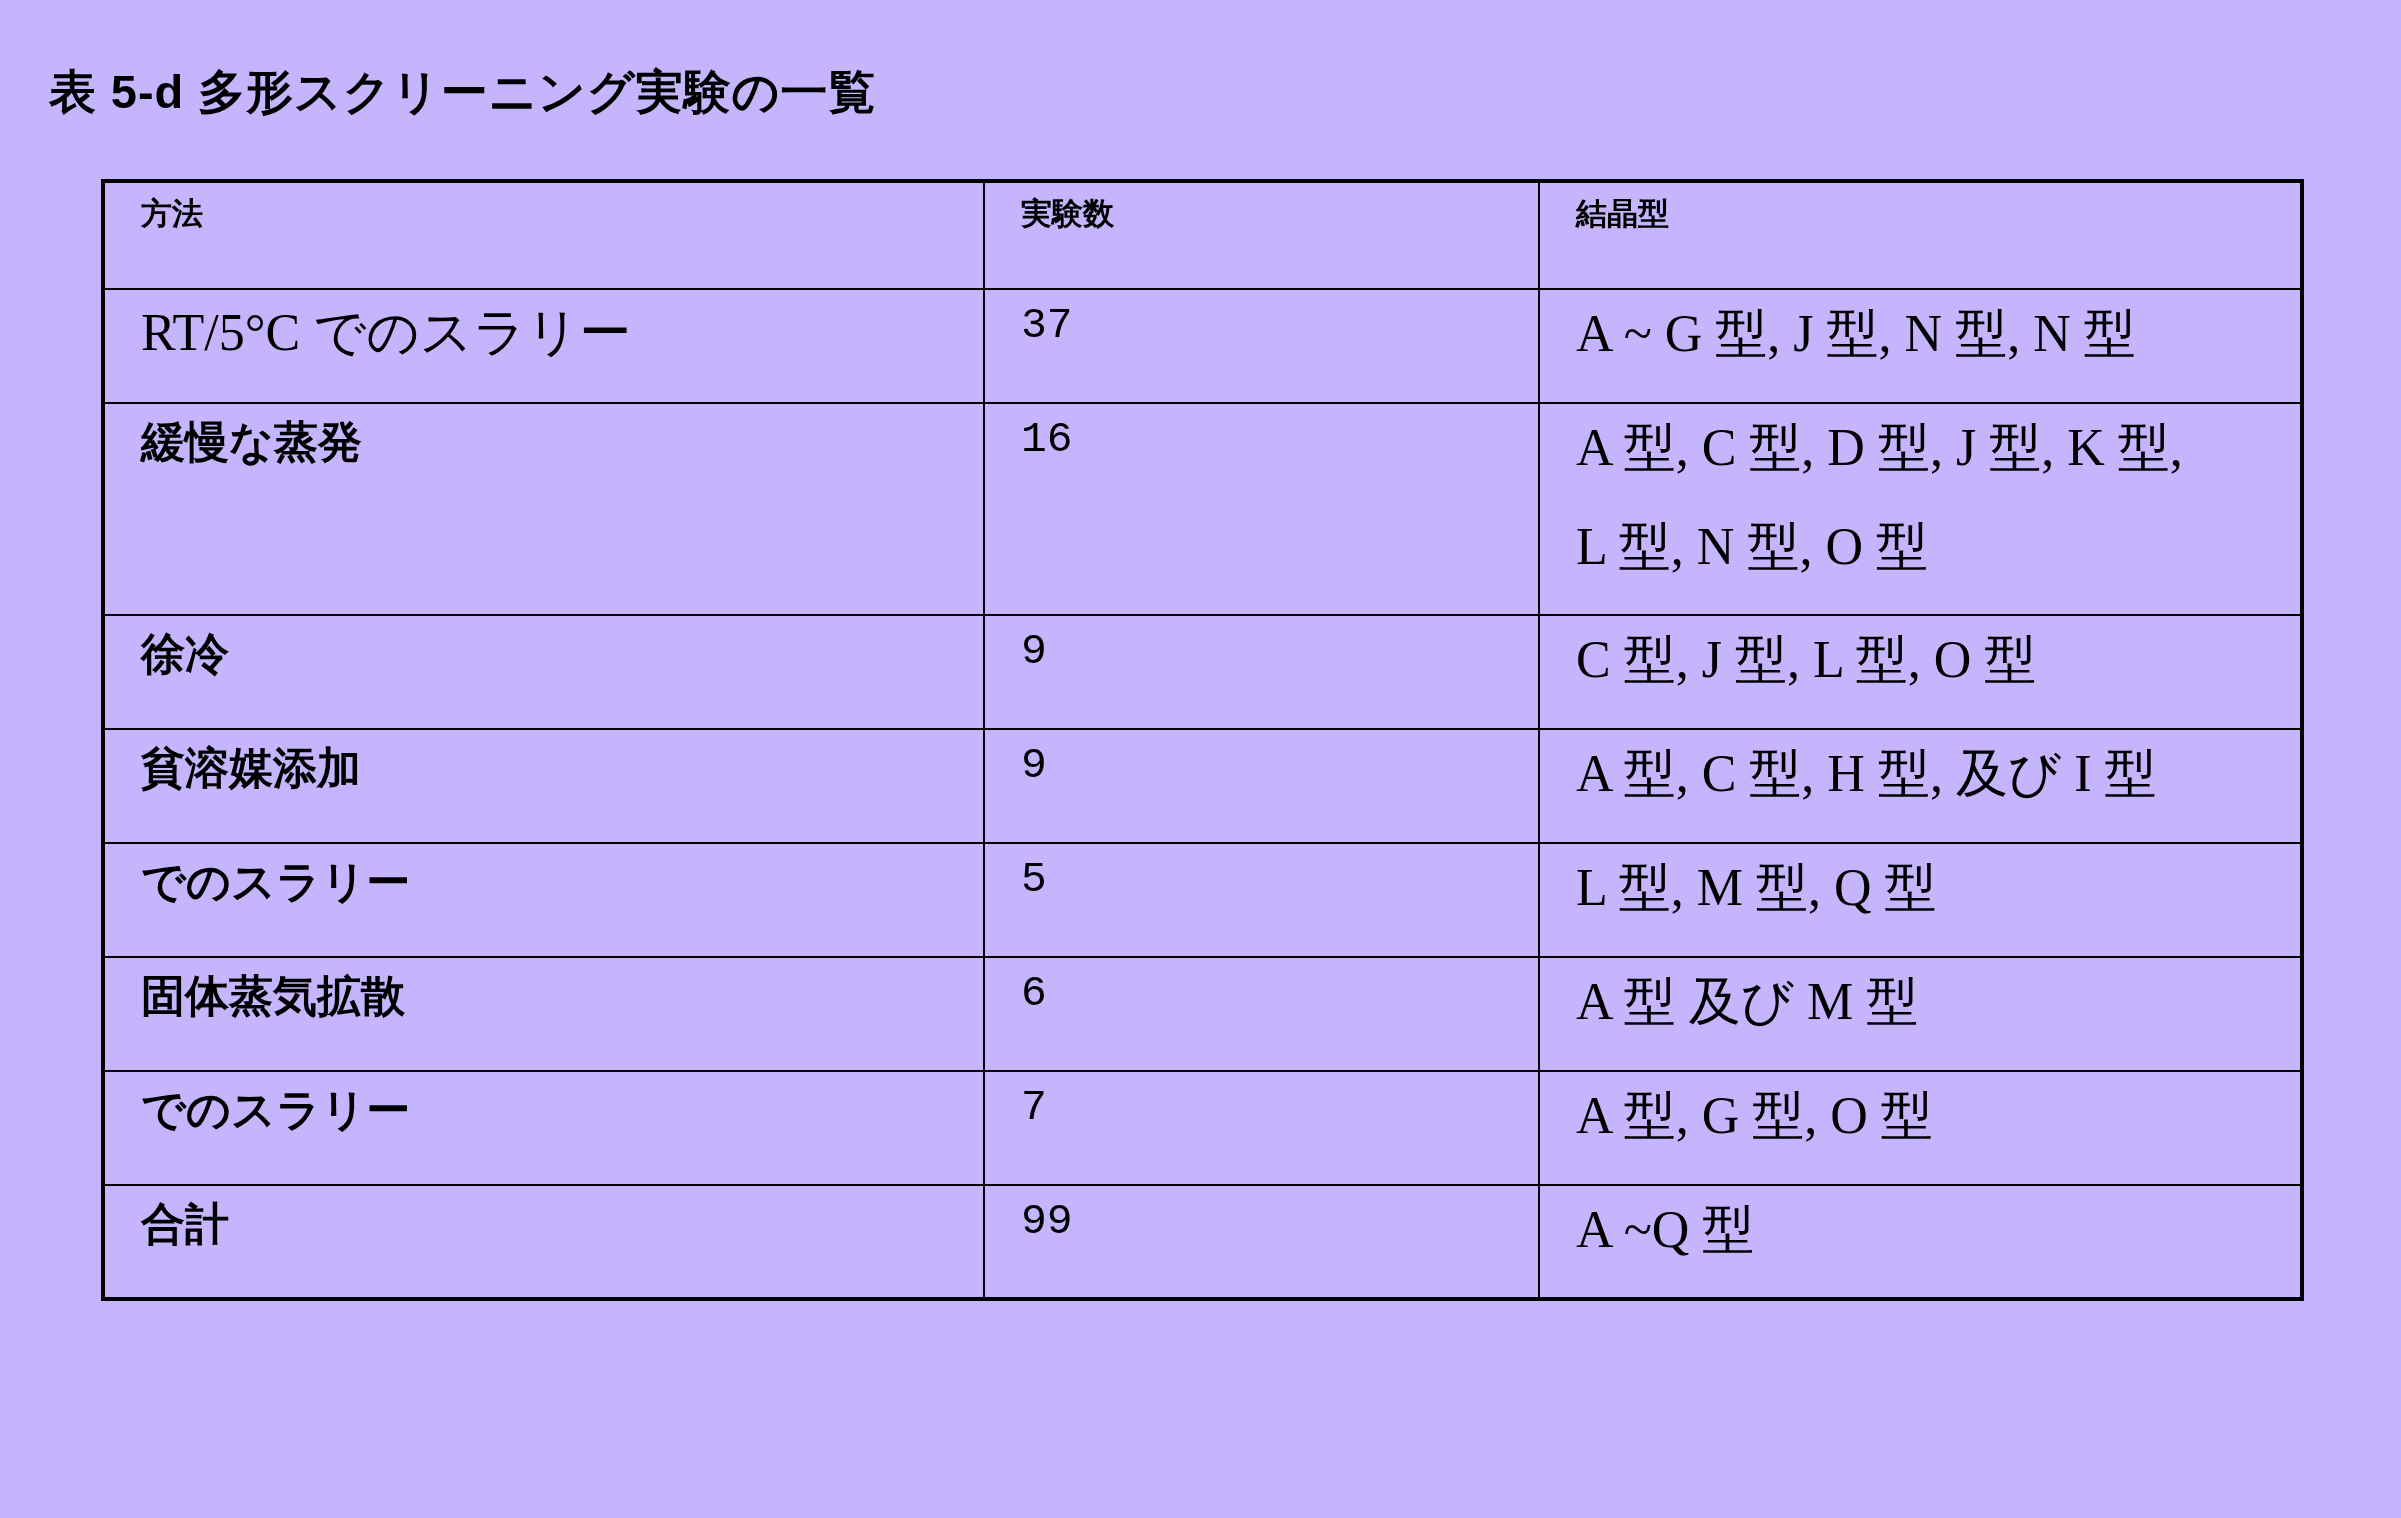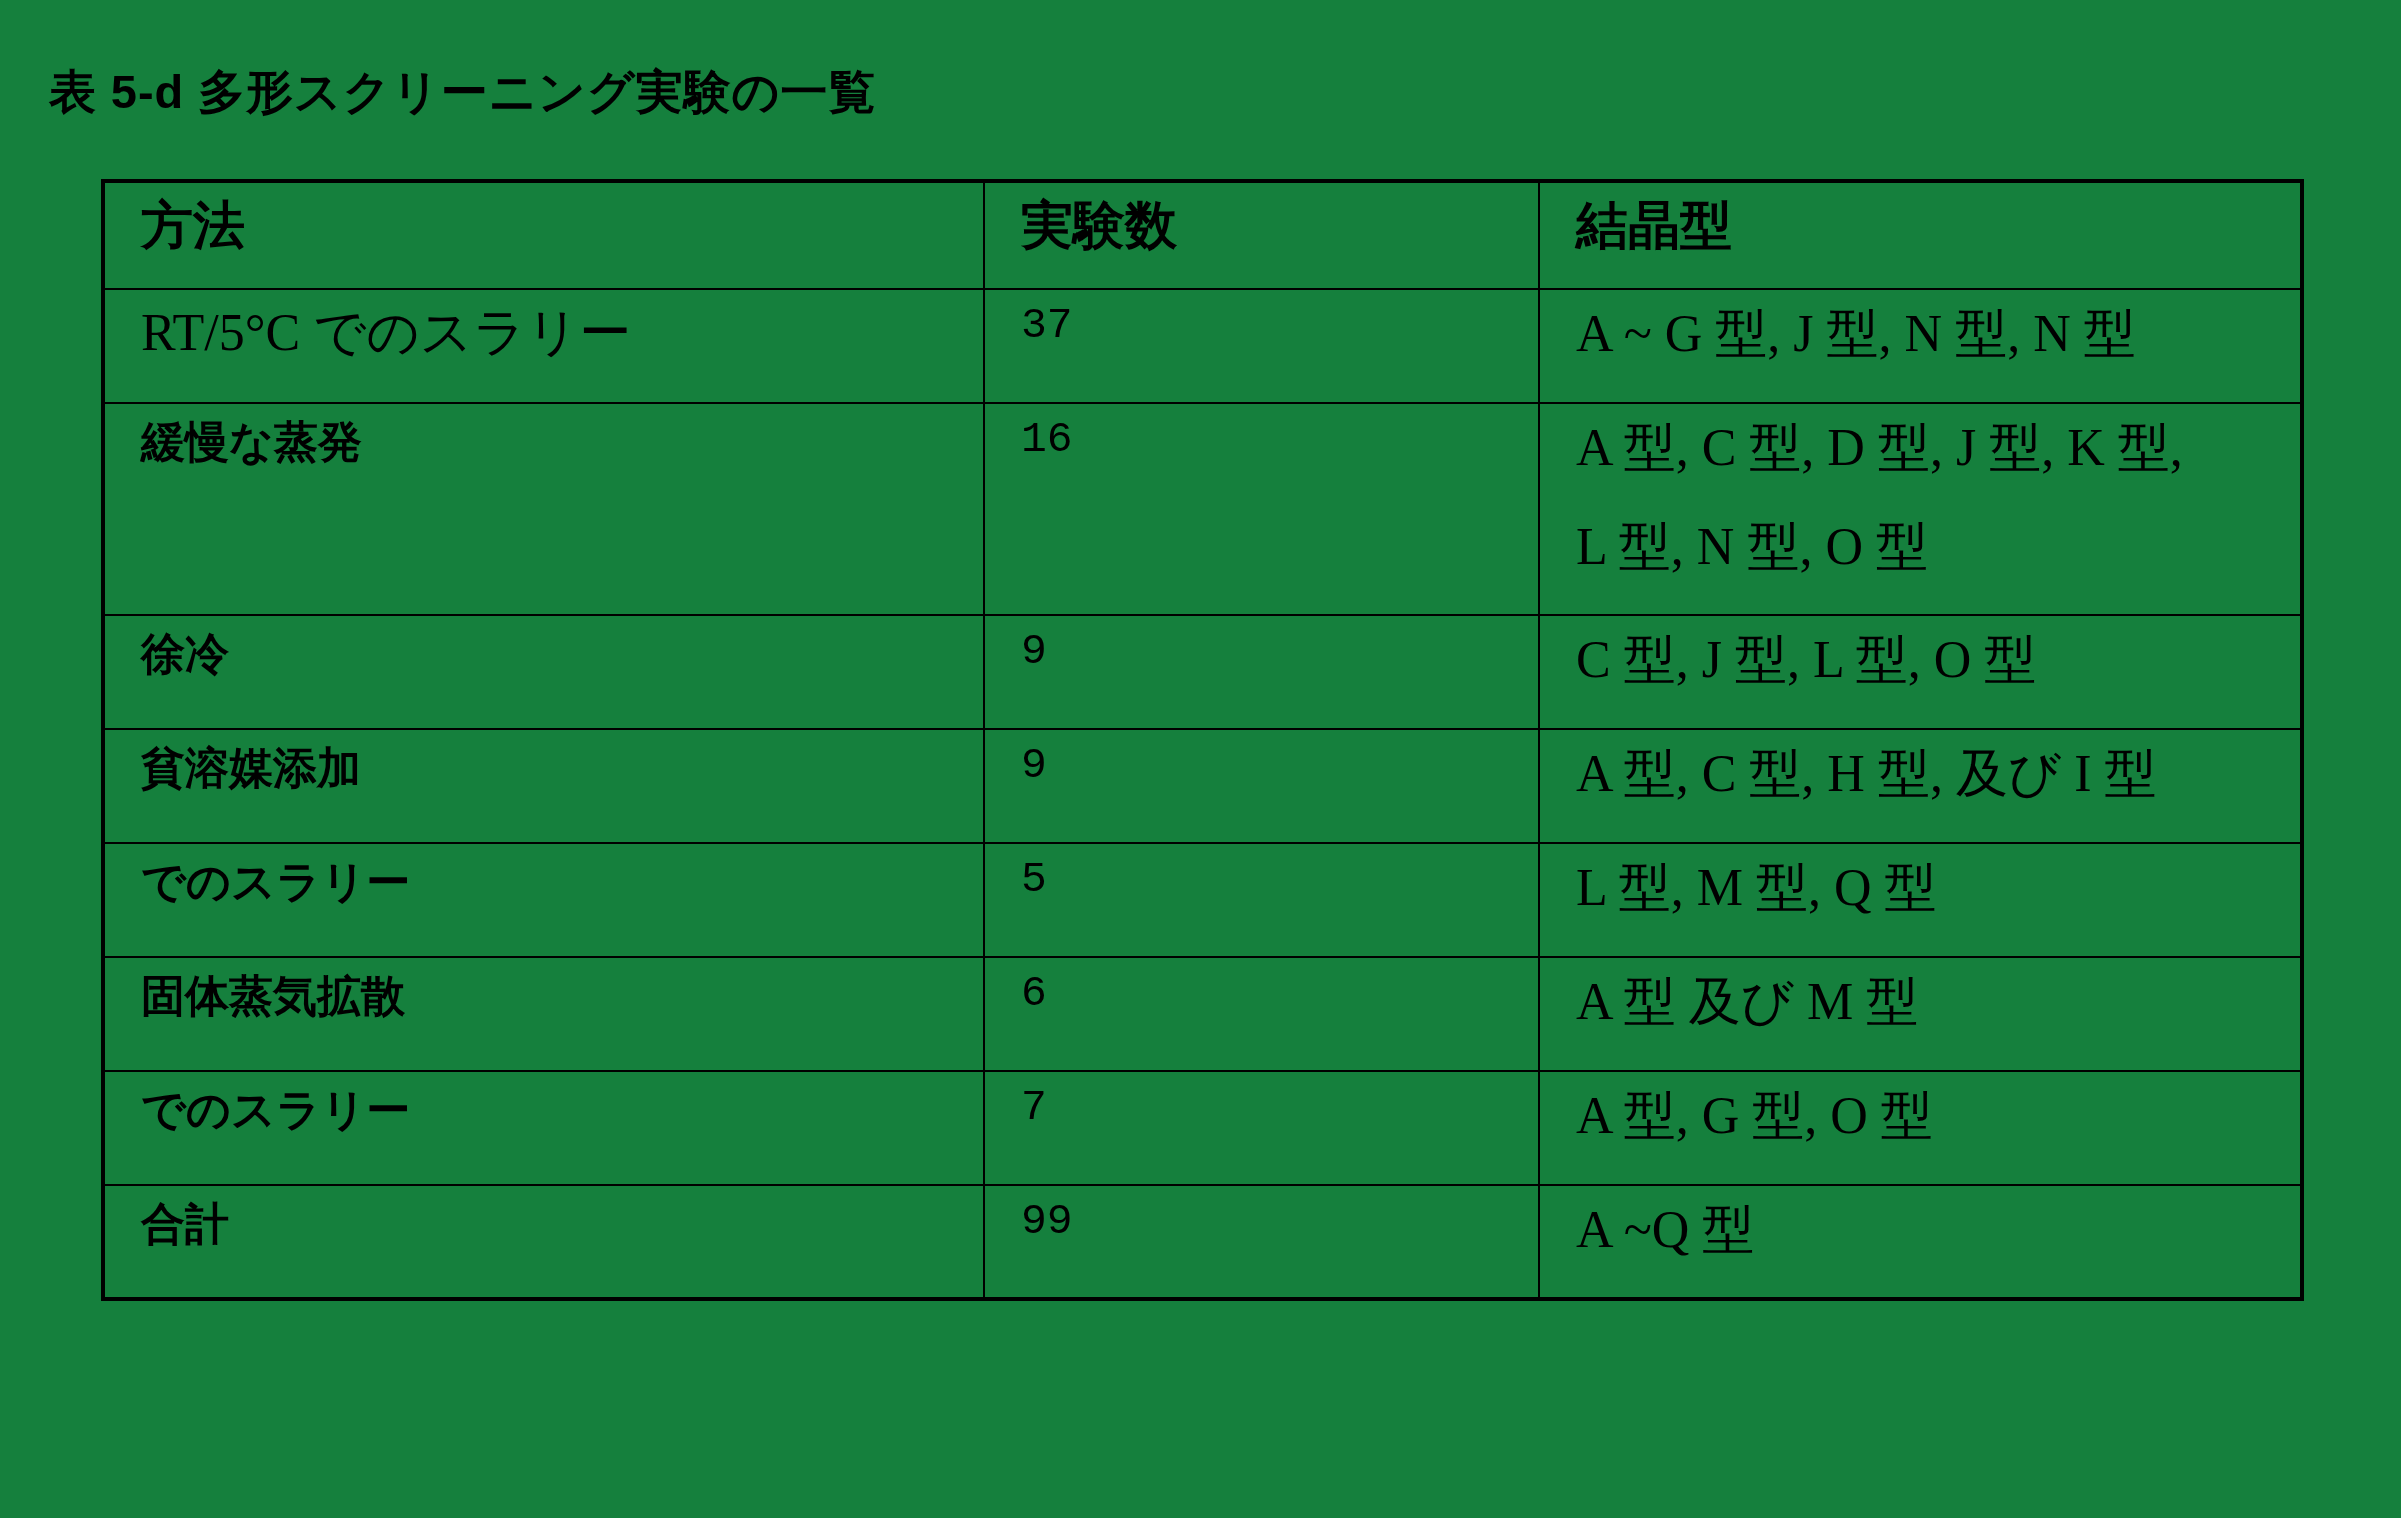--- a/index.html
+++ b/index.html
@@ -7,21 +7,21 @@
     padding: 0;
     background: #ffffff;
     width: 2401px;
     height: 1518px;
     overflow: hidden;
   }
   .page {
     position: relative;
     width: 2401px;
     height: 1518px;
-    background: #15803d;
+    background: #c4b5fd;
     color: #000000;
     font-family: "Liberation Serif", "DejaVu Serif", serif;
   }
   .doc-title {
     position: absolute;
     left: 49px;
     top: 65px;
     font-family: "Liberation Sans", "DejaVu Sans", sans-serif;
     font-weight: bold;
     font-size: 47px;
@@ -49,21 +49,21 @@
     padding: 14.4px 18px 0 36px;
     text-align: left;
     overflow: hidden;
   }
   tr.hdr-row     { height: 108px; }
   tr.data-row    { height: 114px; }
   tr.row-2lines  { height: 212px; }
   .screen-table th {
     font-family: "Liberation Sans", "DejaVu Sans", sans-serif;
     font-weight: bold;
-    font-size: 52px;
+    font-size: 31px;
     line-height: 1.1;
   }
   .cell-method-bold {
     font-family: "Liberation Sans", "DejaVu Sans", sans-serif;
     font-weight: bold;
     font-size: 44px;
     line-height: 1.1;
   }
   .cell-method-serif {
     font-family: "Liberation Serif", "DejaVu Serif", serif;

